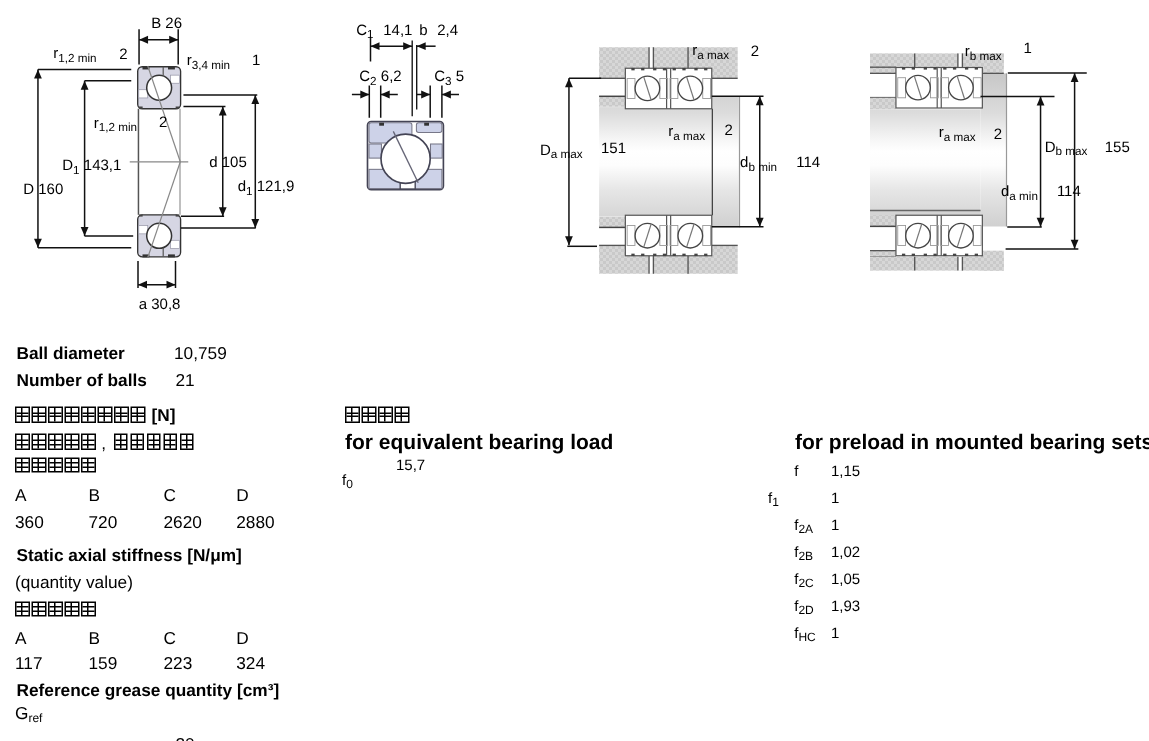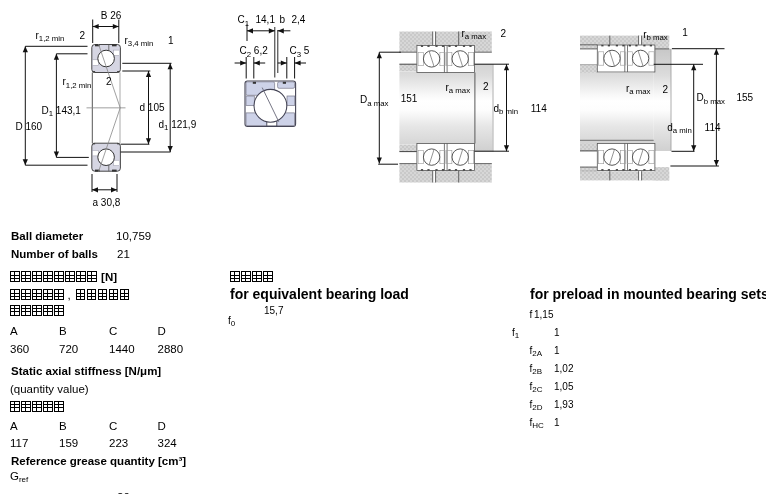--- a/index.html
+++ b/index.html
@@ -306,21 +306,21 @@
 <div style="left:117px;top:247.7px">21</div>
 <div style="left:10px;top:271.2px"><span class="cnb"></span><span class="cnb"></span><span class="cnb"></span><span class="cnb"></span><span class="cnb"></span><span class="cnb"></span><span class="cnb"></span><span class="cnb"></span> <b>[N]</b></div>
 <div style="left:10px;top:289.2px"><span class="cn"></span><span class="cn"></span><span class="cn"></span><span class="cn"></span><span class="cn"></span><span class="cm">,</span><span class="cn"></span><span class="cn"></span><span class="cn"></span><span class="cn"></span><span class="cn"></span></div>
 <div style="left:10px;top:304.7px"><span class="cn"></span><span class="cn"></span><span class="cn"></span><span class="cn"></span><span class="cn"></span></div>
 <div style="left:10px;top:325.4px">A</div>
 <div style="left:59px;top:325.4px">B</div>
 <div style="left:109px;top:325.4px">C</div>
 <div style="left:157.5px;top:325.4px">D</div>
 <div style="left:10px;top:342.9px">360</div>
 <div style="left:59px;top:342.9px">720</div>
-<div style="left:109px;top:342.9px">1440</div>
+<div style="left:109px;top:342.9px">2620</div>
 <div style="left:157.5px;top:342.9px">2880</div>
 <div style="left:11px;top:365.3px"><b>Static axial stiffness [N/μm]</b></div>
 <div style="left:10px;top:383.4px">(quantity value)</div>
 <div style="left:10px;top:400.7px"><span class="cn"></span><span class="cn"></span><span class="cn"></span><span class="cn"></span><span class="cn"></span></div>
 <div style="left:10px;top:419.9px">A</div>
 <div style="left:59px;top:419.9px">B</div>
 <div style="left:109px;top:419.9px">C</div>
 <div style="left:157.5px;top:419.9px">D</div>
 <div style="left:10px;top:437.4px">117</div>
 <div style="left:59px;top:437.4px">159</div>
@@ -328,21 +328,21 @@
 <div style="left:157.5px;top:437.4px">324</div>
 <div style="left:11px;top:454.6px"><b>Reference grease quantity [cm³]</b></div>
 <div style="left:10px;top:469.8px">G<sub>ref</sub></div>
 <div style="left:117px;top:491px">20</div>
 <div style="left:230px;top:271.2px"><span class="cnb"></span><span class="cnb"></span><span class="cnb"></span><span class="cnb"></span></div>
 <div style="left:230px;top:288.3px" class="h"><b>for equivalent bearing load</b></div>
 <div style="left:228px;top:315px" class="f">f<sub>0</sub></div>
 <div style="left:264px;top:304.7px" class="f">15,7</div>
 <div style="left:530px;top:288.3px" class="h"><b>for preload in mounted bearing sets</b></div>
 <div style="left:529.5px;top:308.5px" class="f">f</div>
-<div style="left:534px;top:308.5px" class="f">1,15</div>
+<div style="left:554px;top:308.5px" class="f">1,15</div>
 <div style="left:512px;top:326.6px" class="f">f<sub>1</sub></div>
 <div style="left:554px;top:326.6px" class="f">1</div>
 <div style="left:529.5px;top:344.70000000000005px" class="f">f<sub>2A</sub></div>
 <div style="left:554px;top:344.70000000000005px" class="f">1</div>
 <div style="left:529.5px;top:362.80000000000007px" class="f">f<sub>2B</sub></div>
 <div style="left:554px;top:362.80000000000007px" class="f">1,02</div>
 <div style="left:529.5px;top:380.9000000000001px" class="f">f<sub>2C</sub></div>
 <div style="left:554px;top:380.9000000000001px" class="f">1,05</div>
 <div style="left:529.5px;top:399.0000000000001px" class="f">f<sub>2D</sub></div>
 <div style="left:554px;top:399.0000000000001px" class="f">1,93</div>

